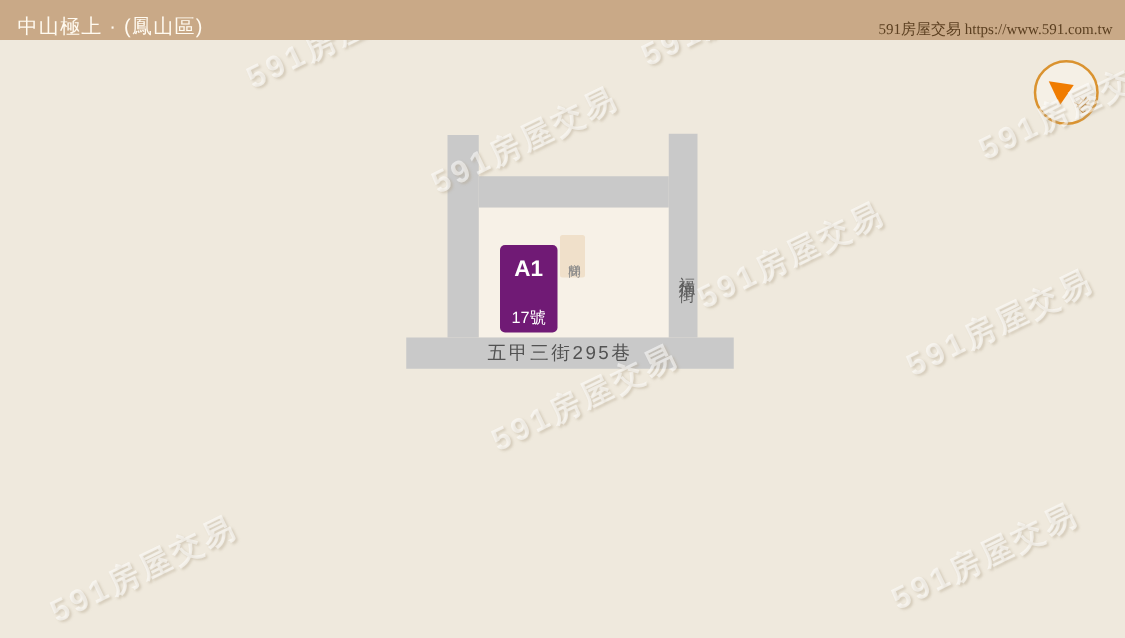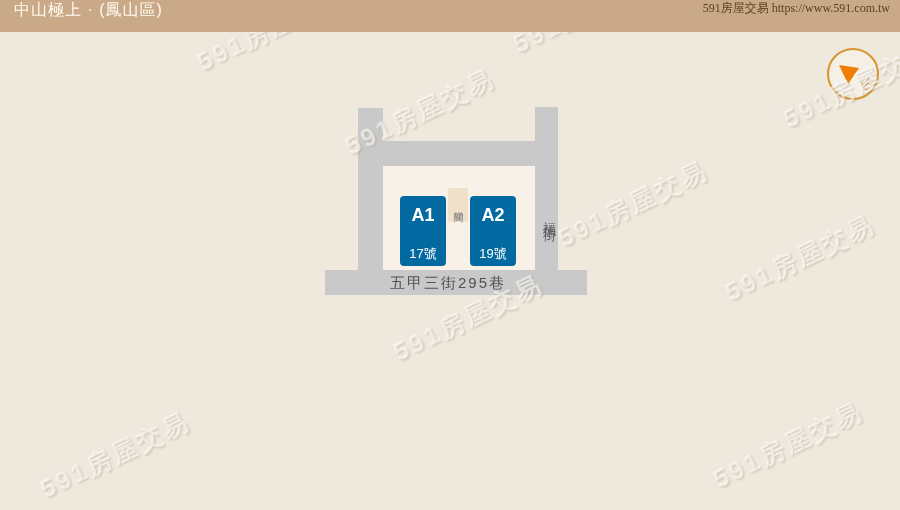--- a/index.html
+++ b/index.html
@@ -7,21 +7,21 @@
   body {
     font-family: "Liberation Sans", "DejaVu Sans", sans-serif;
     background: #efe9dd;
     position: relative;
   }
 
   
   .header {
     position: absolute; left: 0; top: 0; width: 900px; height: 32px;
     background: #c9a987;
-    display: flex; align-items: flex-start; justify-content: space-between;
+    display: flex; align-items: flex-end; justify-content: space-between;
     padding: 0 10px 0 14px;
     z-index: 2;
   }
   .header .title {
     color: #fffaf0; font-size: 16px; letter-spacing: 1px;
   }
   .header .credit {
     color: #5c4021; font-size: 12px;
     font-family: "Liberation Serif", "DejaVu Serif", serif;
     margin-left: 44px;
@@ -48,21 +48,21 @@
   }
   .street-h {
     position: absolute; left: 325px; top: 270px; width: 246px; height: 25px;
     line-height: 25px; text-align: center;
     font-size: 15px; color: #525252; letter-spacing: 2px;
   }
 
   
   .building {
     position: absolute; top: 196px; width: 46px; height: 70px;
-    background: #0369a1; border-radius: 4px;
+    background: #701a75; border-radius: 4px;
     display: flex; flex-direction: column; align-items: center;
     padding-top: 9px; color: #ffffff; text-align: center;
     cursor: pointer;
   }
   .building-a1 { left: 400px; }
   .building-a2 { left: 470px; }
   .building .bid { font-size: 18px; font-weight: bold; line-height: 20px; }
   .building .bno { font-size: 13px; line-height: 16px; margin-top: 21px; }
 
   .stairwell {
@@ -116,24 +116,20 @@
   <div class="street-v">福德街</div>
   <div class="street-h">五甲三街295巷</div>
 
   <div class="building building-a1">
     <span class="bid">A1</span>
     <span class="bno">17號</span>
   </div>
 
   <div class="stairwell">梯間</div>
 
-  <div class="building building-a2">
-    <span class="bid">A2</span>
-    <span class="bno">19號</span>
-  </div>
 
   <div class="compass">
     <svg width="48" height="48" viewBox="0 0 48 48">
       <polygon points="10,15 30,18 19,34" fill="#f07c00"></polygon>
     </svg>
     <span class="north">北</span>
   </div>
 
   <div class="wm-layer">
       <span class="wm" style="left: 30px; top: 4px;">591房屋交易</span>

